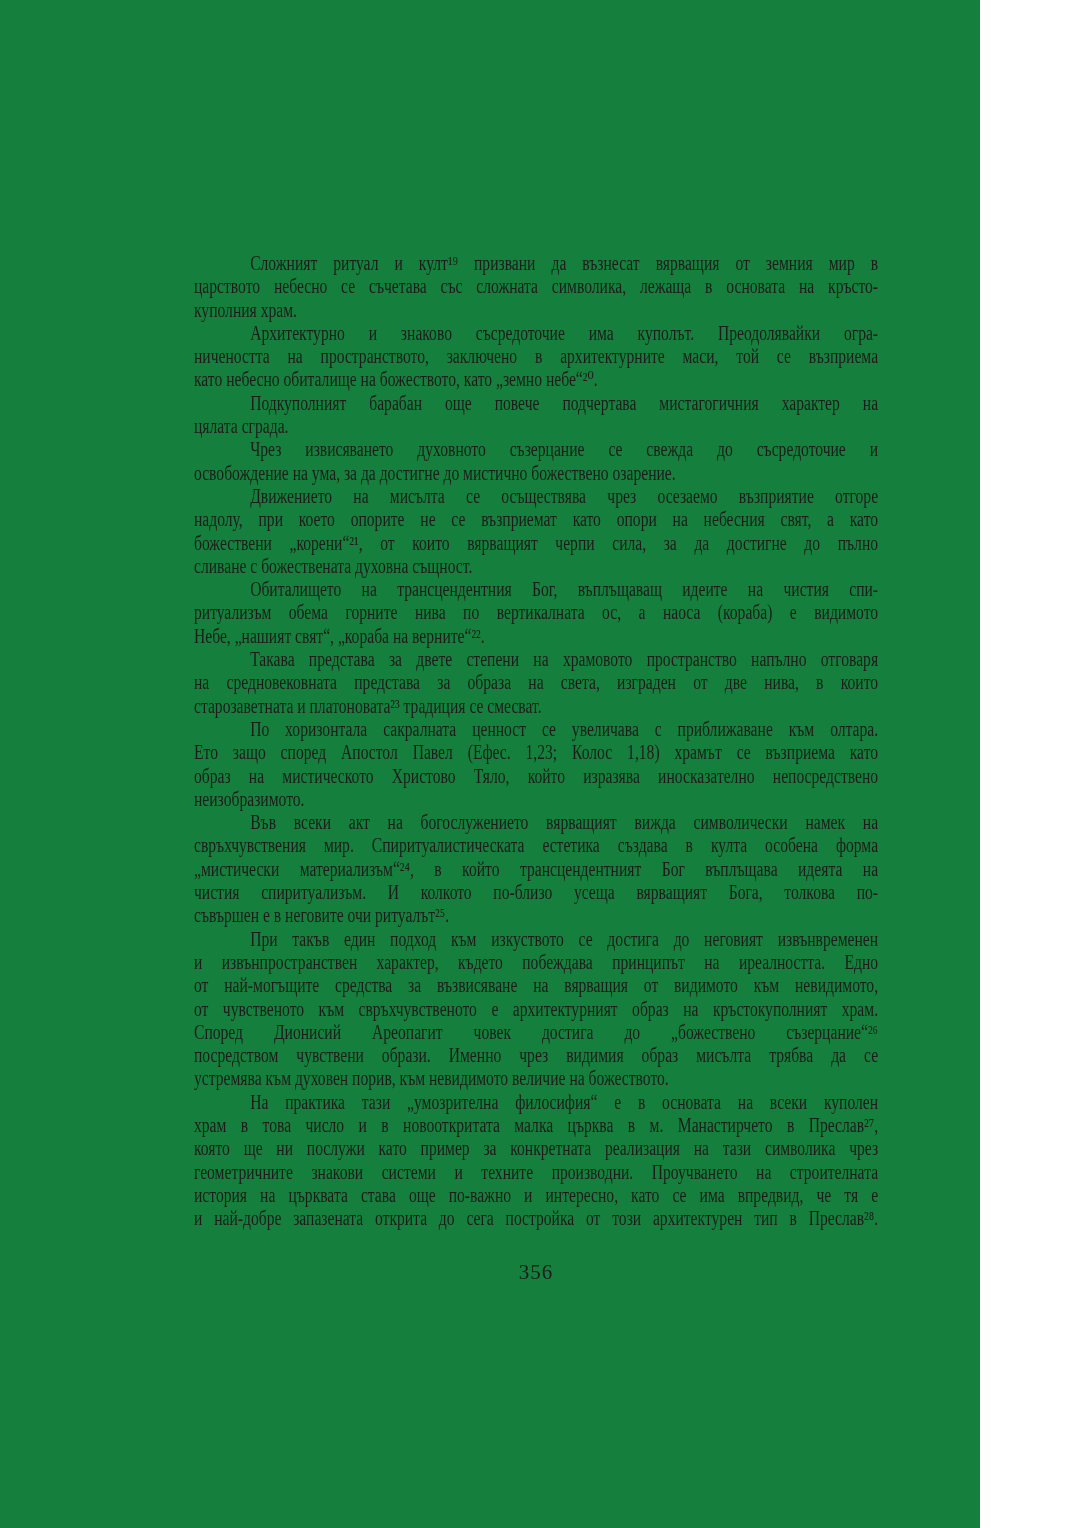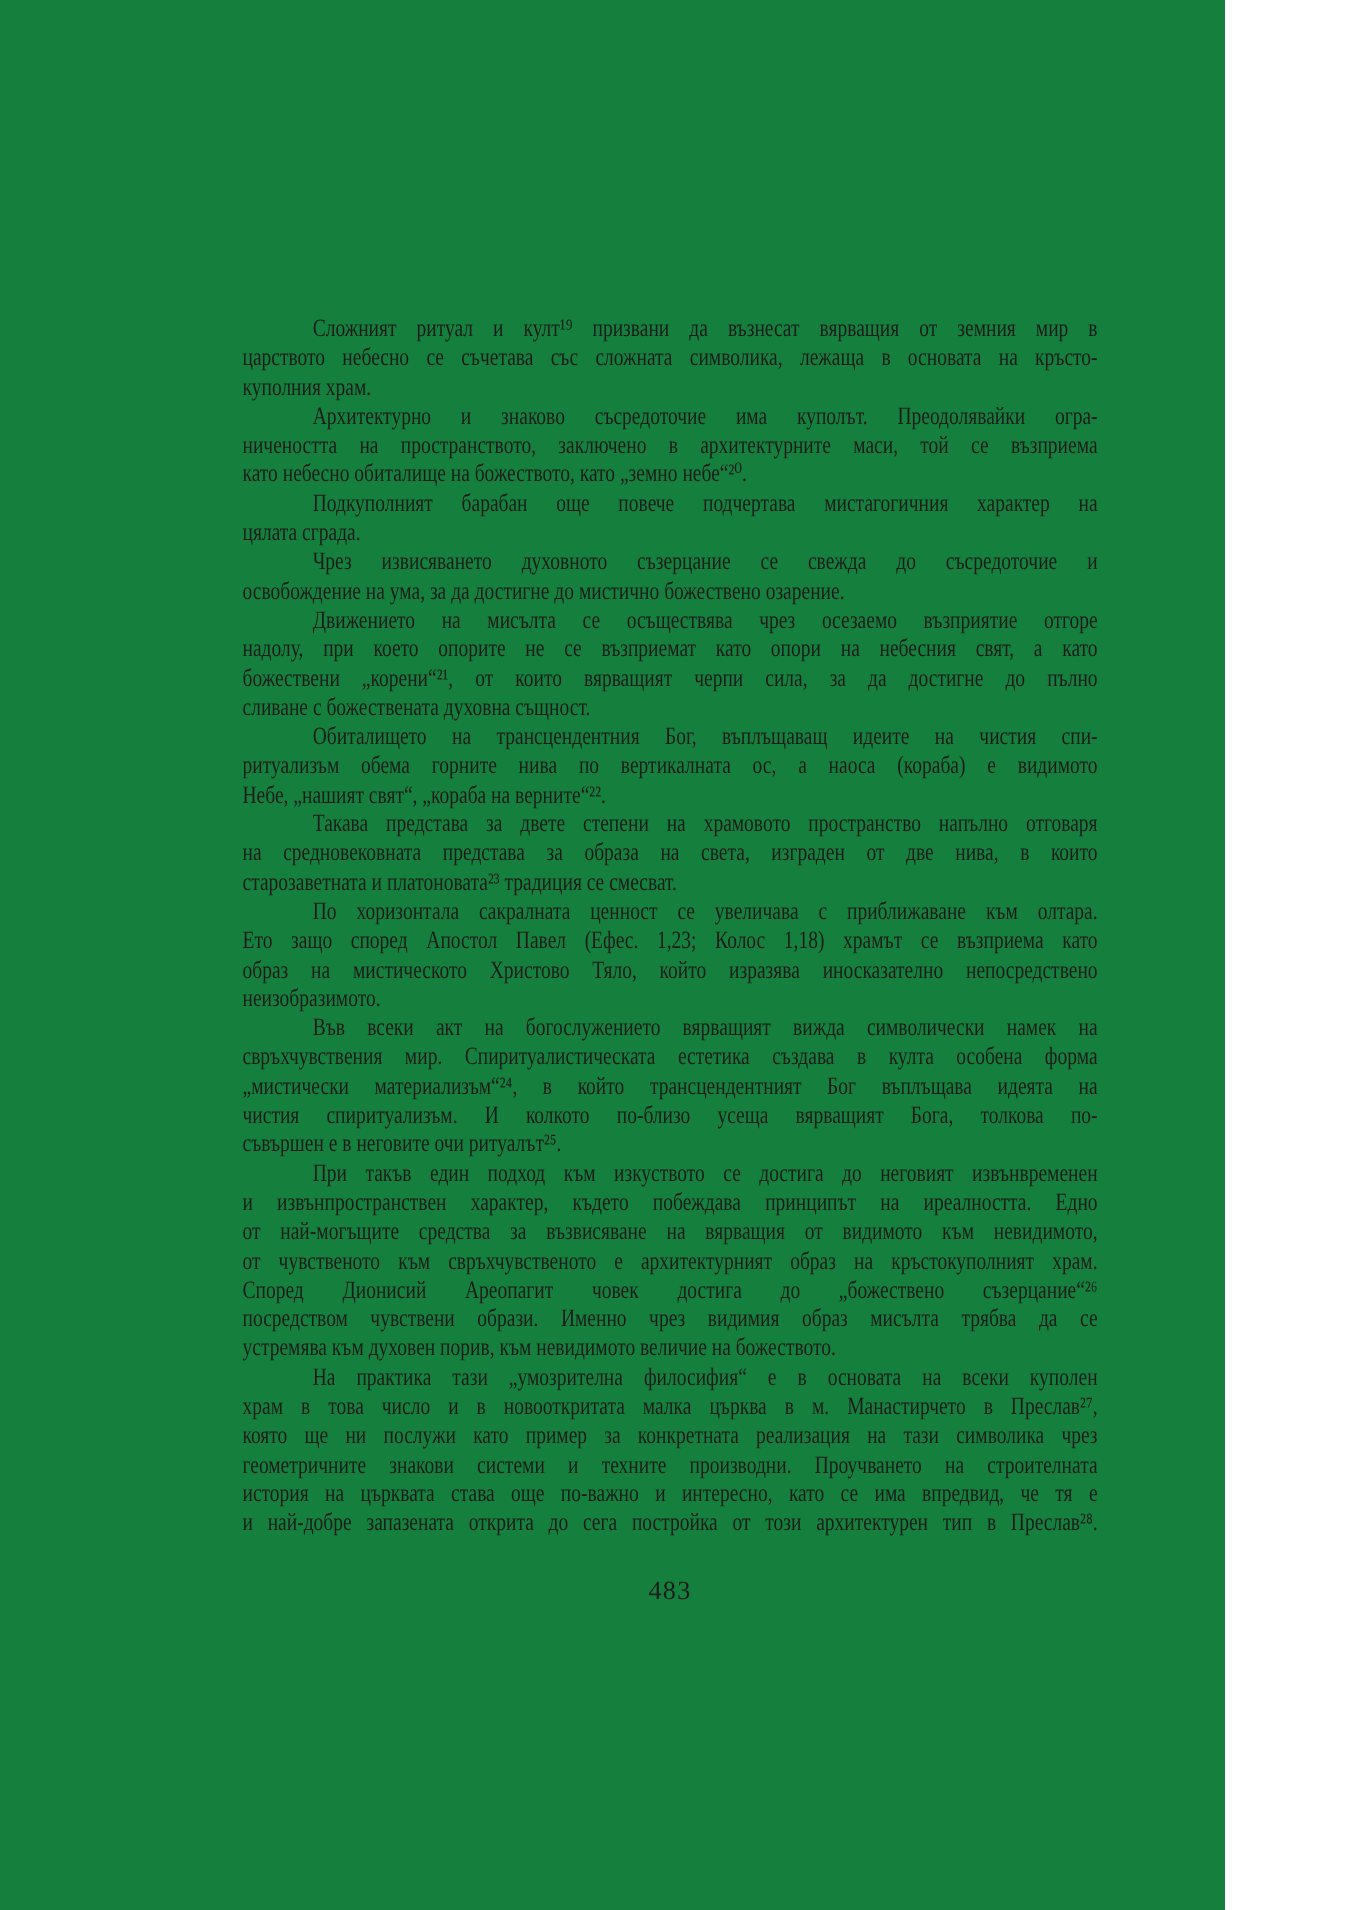--- a/index.html
+++ b/index.html
@@ -105,14 +105,14 @@
       </div>
       <div class="para">
         <div class="line first">На практика тази „умозрителна филосифия“ е в основата на всеки куполен</div>
         <div class="line">храм в това число и в новооткритата малка църква в м. Манастирчето в Преслав²⁷,</div>
         <div class="line">която ще ни послужи като пример за конкретната реализация на тази символика чрез</div>
         <div class="line">геометричните знакови системи и техните производни. Проучването на строителната</div>
         <div class="line">история на църквата става още по-важно и интересно, като се има впредвид, че тя е</div>
         <div class="line">и най-добре запазената открита до сега постройка от този архитектурен тип в Преслав²⁸.</div>
       </div>
     </div>
-  <div class="page-number">483</div>
+  <div class="page-number">356</div>
 </div>
 
 </body></html>

